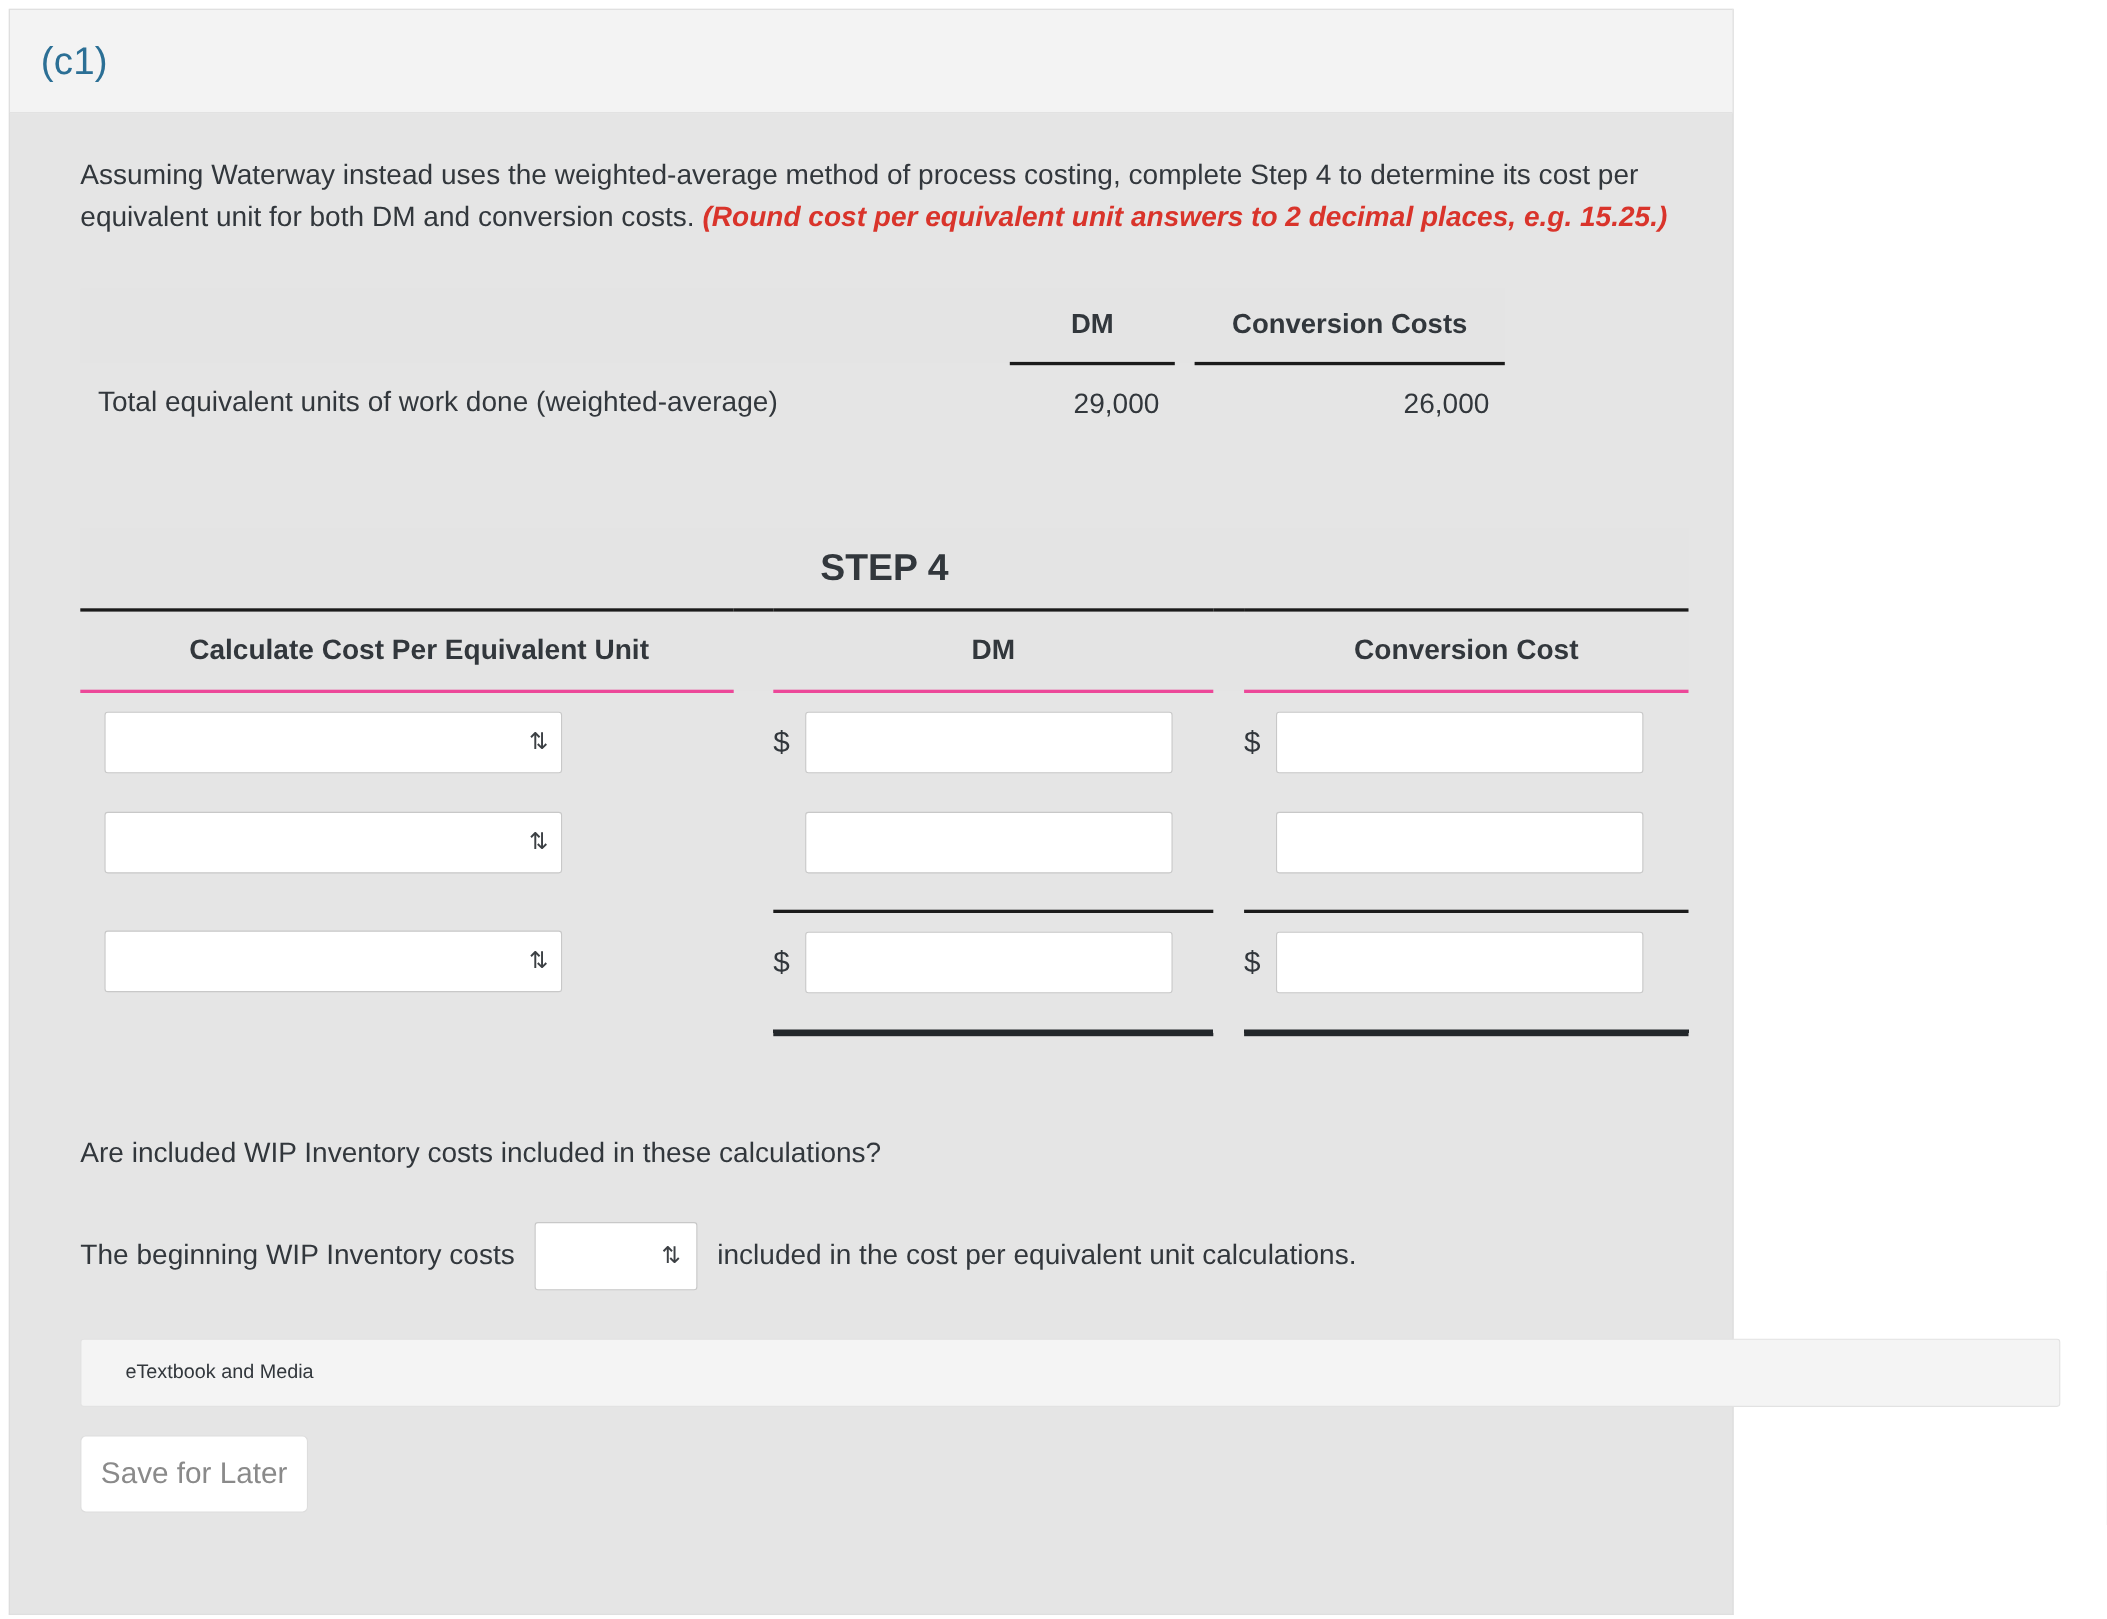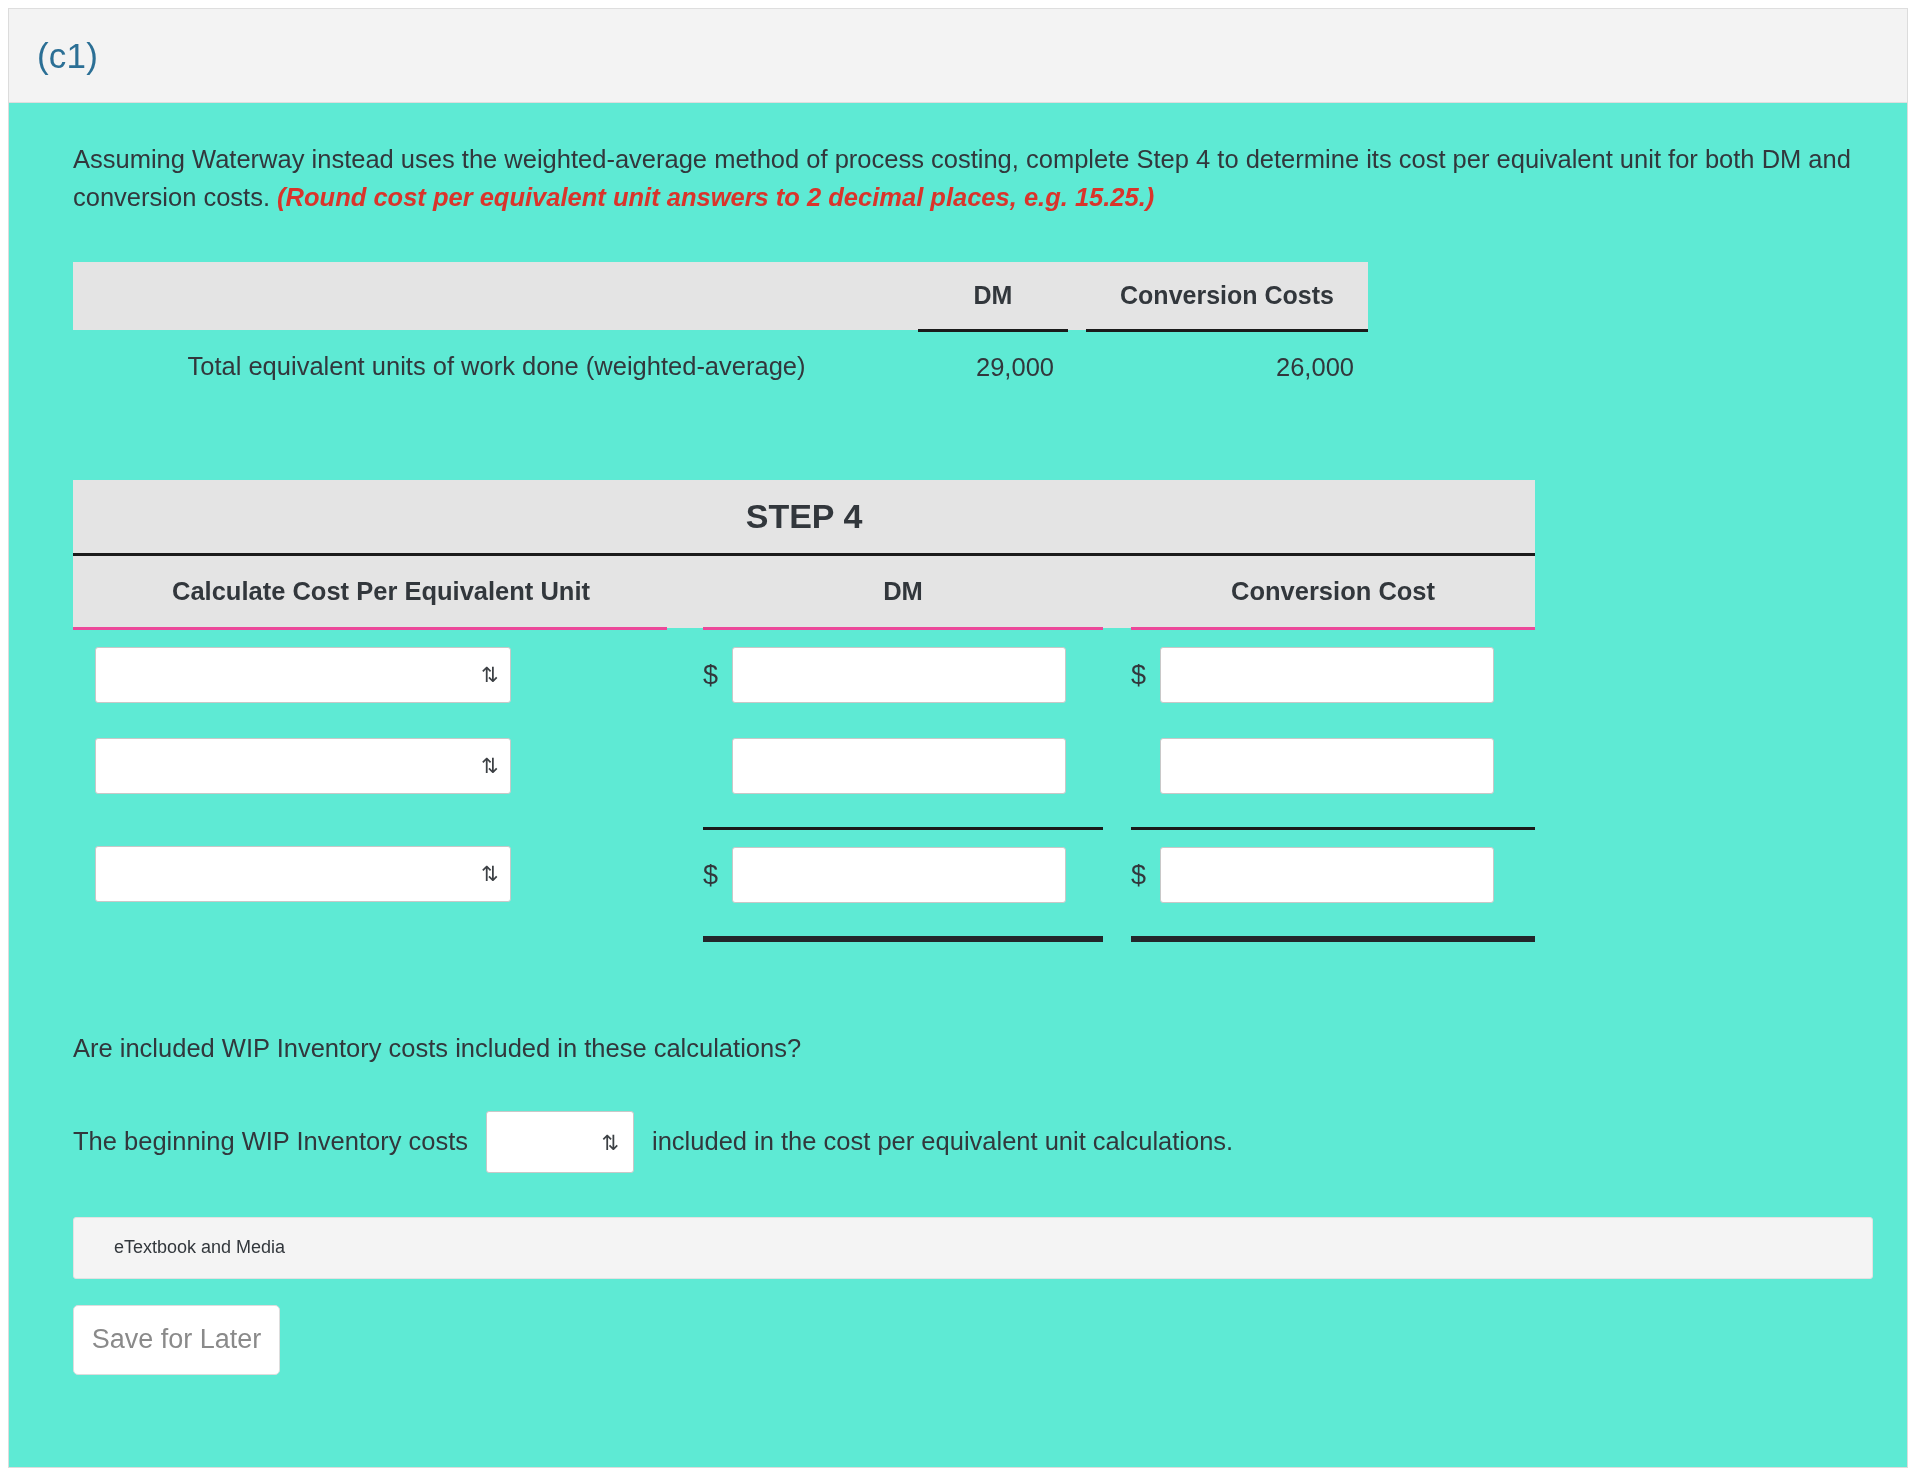--- a/index.html
+++ b/index.html
@@ -11,25 +11,25 @@
   body {
     width: 1915px; height: 1472px;
     overflow: hidden;
     position: relative;
   }
 
   
   .card {
     position: absolute;
     left: 8px; top: 8px;
-    width: 1900px;
+    width: 1568px;
     min-height: 1460px;
     border: 1px solid #dcdcdc;
     border-top: none;
-    background: #5eead4;
+    background: #e5e5e5;
   }
 
   
   .part-header {
     height: 95px;
     background: #f3f3f3;
     border-bottom: 1px solid #dedede;
     border-top: 1px solid #dedede;
     display: flex;
     align-items: center;
@@ -81,21 +81,21 @@
     border-bottom: 3px solid #1b1b1b;
   }
   .eu-table .hdr td.c-lbl { border-bottom: none; }
   .eu-table .row td {
     height: 72px;
     vertical-align: middle;
     font-size: 25.5px;
     color: #32373c;
     padding: 0 14px;
   }
-  .eu-table .row td.c-lbl { padding-left: 16px; text-align: center; }
+  .eu-table .row td.c-lbl { padding-left: 16px; }
   .eu-table .row td.num { text-align: right; }
   .col-label { width: 845px; }
   .col-dm { width: 150px; }
   .col-gap { width: 18px; }
   .col-cc { width: 282px; }
 
   
   .step-table {
     margin: 78px 0 0 64px;
     border-collapse: collapse;

